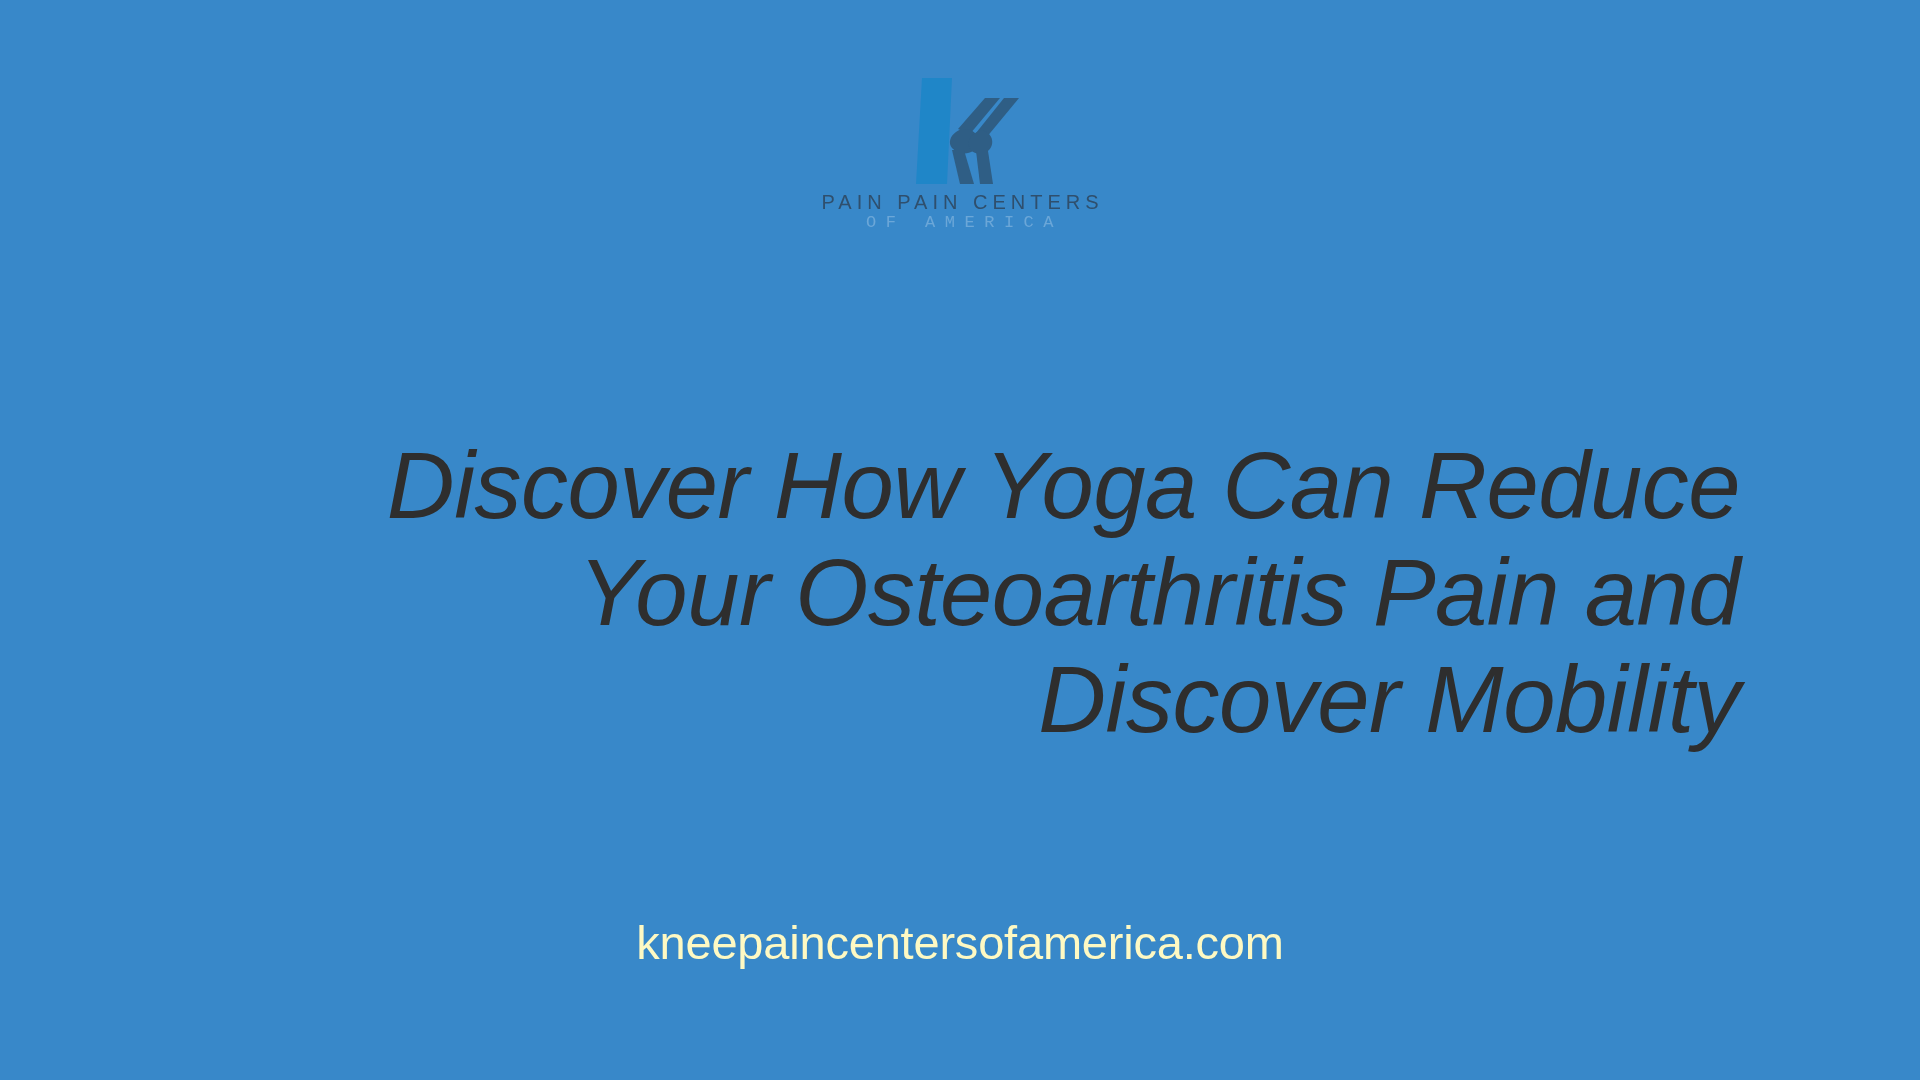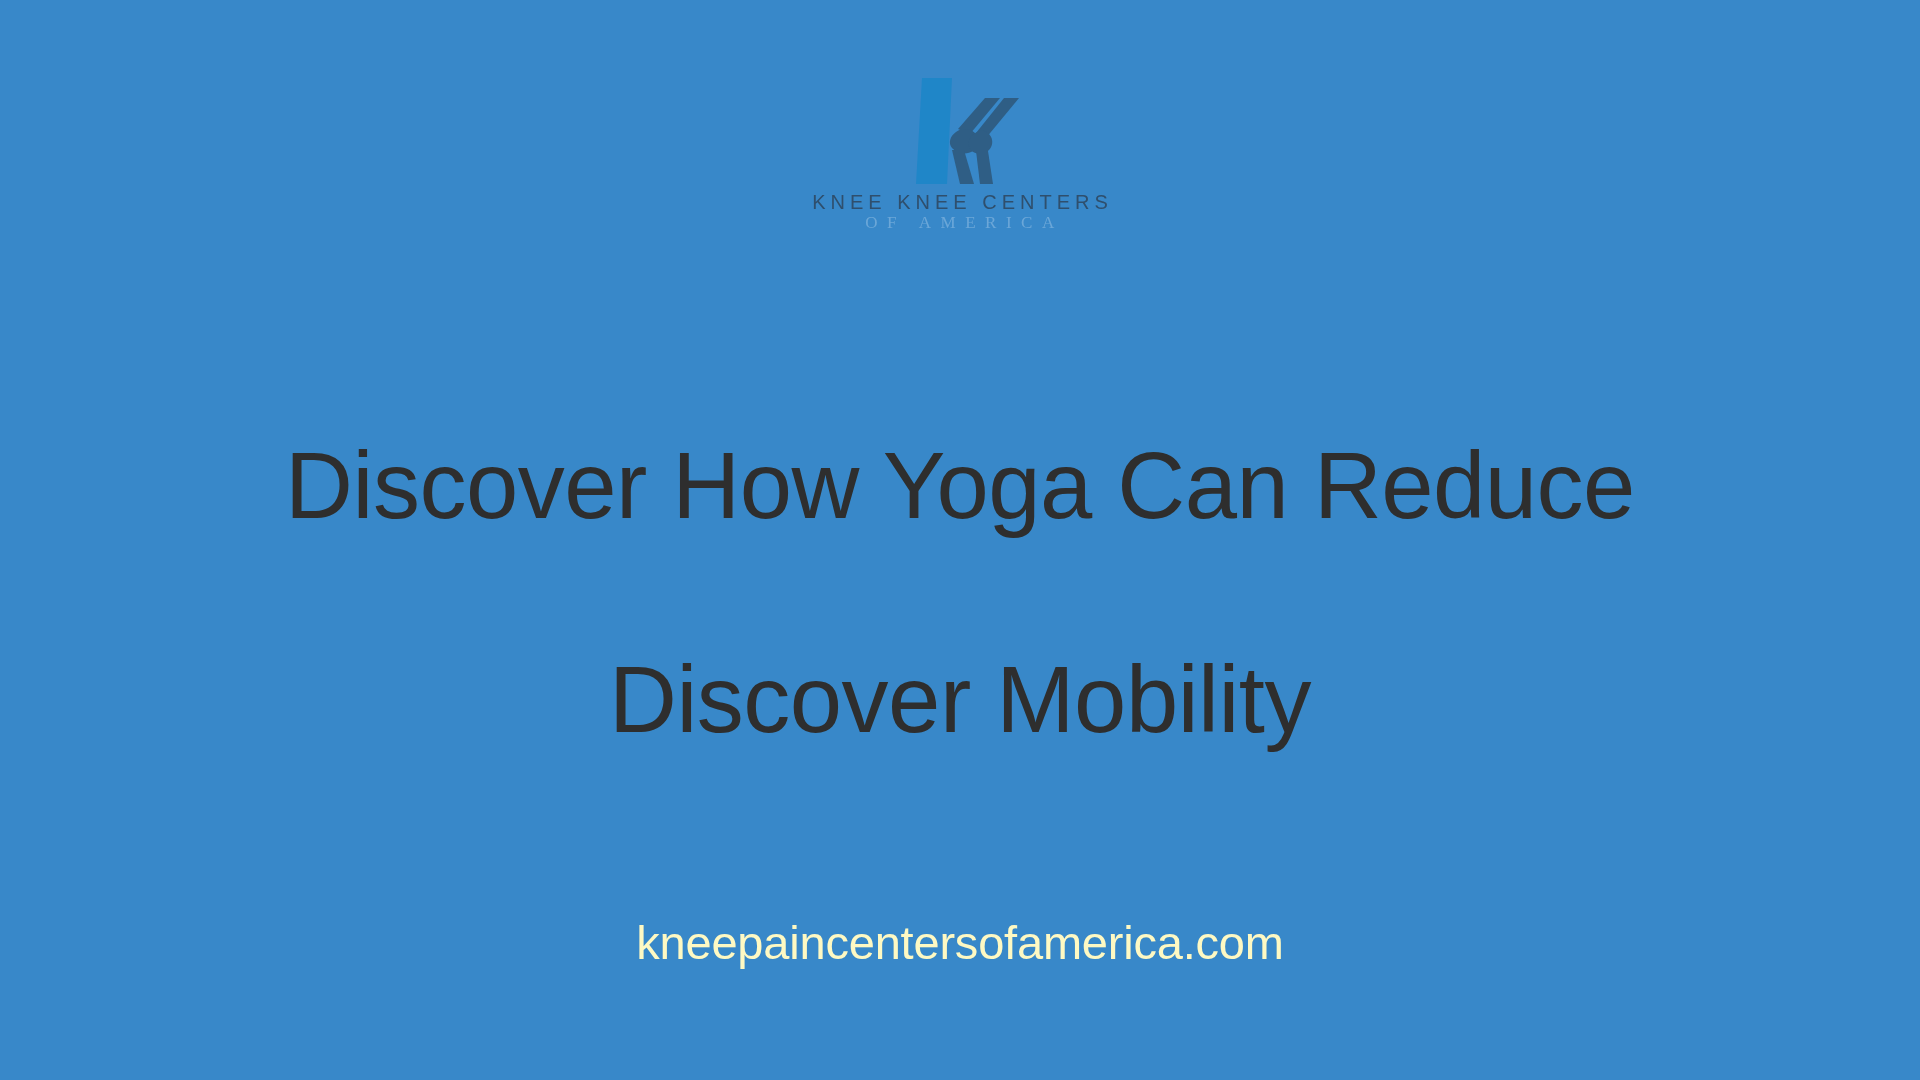--- a/index.html
+++ b/index.html
@@ -51,44 +51,45 @@
     font-weight:400;
     letter-spacing:5.0px;
     color:#2f4f6d;
     white-space:nowrap;
     line-height:1.05;
     text-indent:5px;
   }
 
   .logo-subwordmark {
     margin-top:1px;
-    font-family:Liberation Serif, serif;
+    font-family:Liberation Mono, monospace;
     font-size:17px;
     font-weight:400;
     letter-spacing:9.5px;
     color:rgba(225,240,252,0.30);
     white-space:nowrap;
     line-height:1.05;
     text-indent:9px;
   }
 
   
   .headline {
     position:absolute;
     top:432px;
     left:50%;
     transform:translateX(-50%);
     width:1560px;
-    text-align:center;
+    text-align:right;
     color:#2e2e2e;
     font-family:"Liberation Sans", sans-serif;
     font-size:94px;
     font-weight:400;
     line-height:1.14;
     letter-spacing:-0.5px;
+    font-style:italic;
   }
 
   
   .site-url {
     position:absolute;
     top:915px;
     left:50%;
     transform:translateX(-50%);
     text-align:center;
     color:#fef9c3;
@@ -113,27 +114,28 @@
       <polygon points="58,57 85,26 100,26 70,62" fill="#2f5e85"></polygon>
       <polygon points="76,61 104,26 119,26 86,66" fill="#2f5e85"></polygon>
 
       <path d="M56,60 C50,64 48,71 52,76 C57,82 67,83 73,79 C79,75 80,66 75,61 C70,56 61,56 56,60 Z" fill="#2f5e85"></path>
       <path d="M74,62 C68,66 67,73 71,78 C75,83 84,83 89,78 C94,73 93,65 88,61 C83,57 79,58 74,62 Z" fill="#2f5e85"></path>
 
       <polygon points="52,78 64,78 74,112 60,112" fill="#2f5e85"></polygon>
       <polygon points="76,79 88,79 93,112 80,112" fill="#2f5e85"></polygon>
     </svg>
 
-    <div class="logo-wordmark">KNEE KNEE CENTERS</div>
+    <div class="logo-wordmark">PAIN PAIN CENTERS</div>
 
     <div class="logo-subwordmark">OF AMERICA</div>
   </div>
 
   <h1 class="headline">
     <span>Discover How Yoga Can Reduce</span>
     <br>
+    <span>Your Osteoarthritis Pain and</span>
     <br>
     <span>Discover Mobility</span>
   </h1>
 
   <div class="site-url">kneepaincentersofamerica.com</div>
 
 </div>
 
 </body></html>

